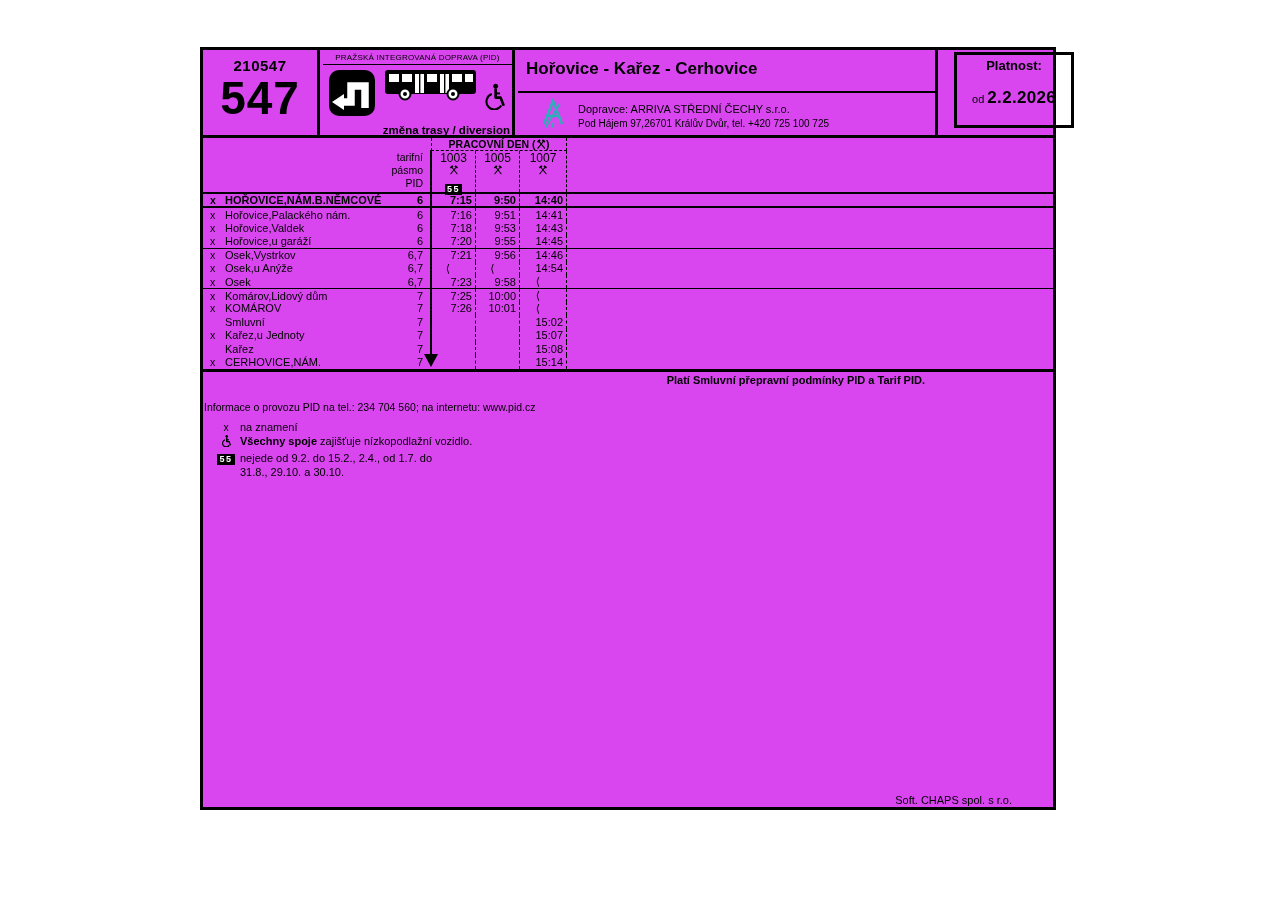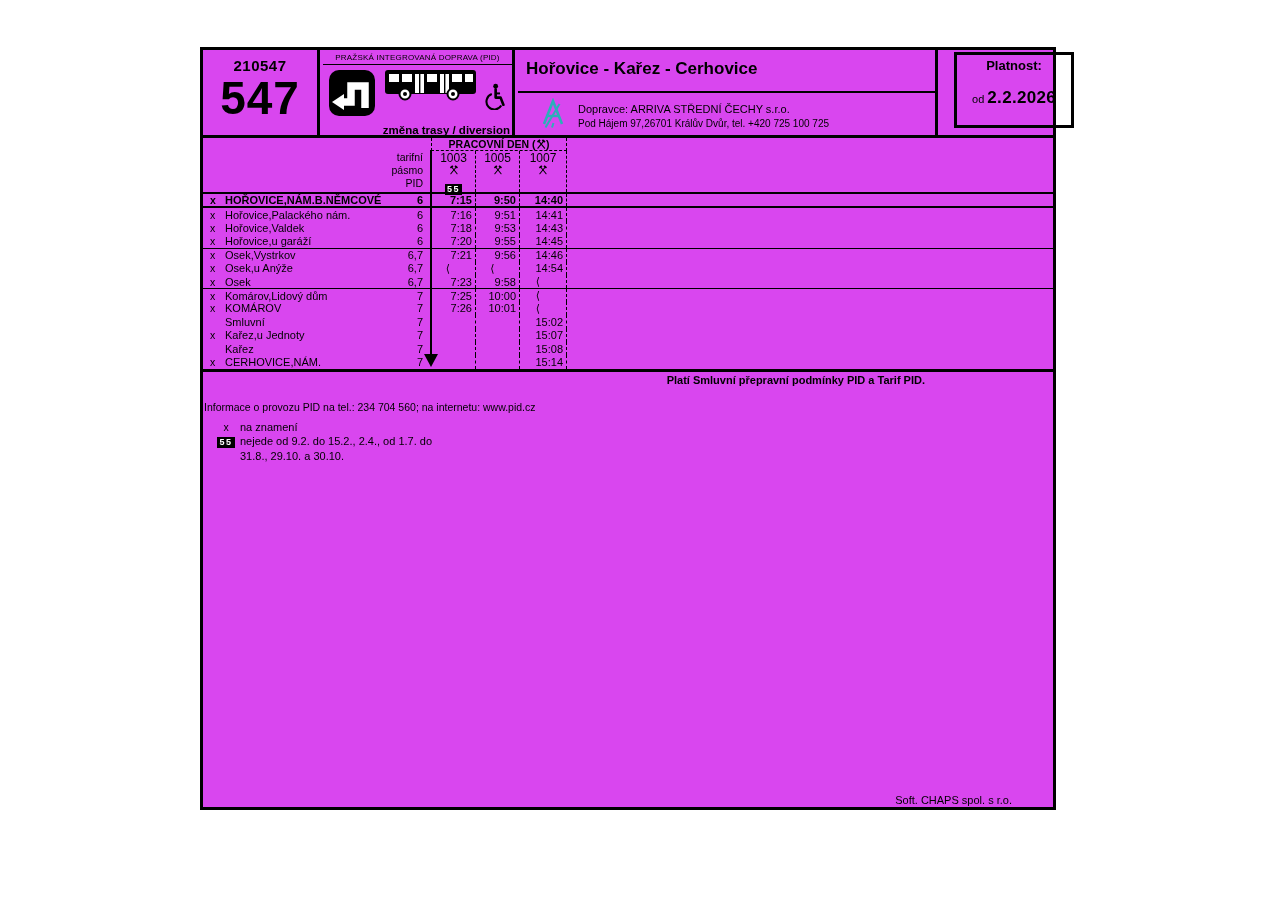--- a/index.html
+++ b/index.html
@@ -322,20 +322,29 @@
   </div>
 
   <div class="conditions">Platí Smluvní přepravní podmínky PID a Tarif PID.</div>
   <div class="info-line">Informace o provozu PID na tel.: 234 704 560; na internetu: www.pid.cz</div>
   <div class="legend" id="legend">
       <div class="leg-row">
         <span class="leg-sym"><span class="x">x</span></span>
         <span class="leg-text">na znamení</span>
       </div>
       <div class="leg-row">
+        <span class="leg-sym"><span><svg width="10" height="12" viewBox="0 0 20 24">
+ <circle cx="11.5" cy="2.6" r="2.4" fill="#000"></circle>
+ <path d="M11.5 5.5 L11.5 13 L16 13 L18.5 19.5" stroke="#000" stroke-width="2.8" fill="none" stroke-linejoin="round" stroke-linecap="round"></path>
+ <path d="M11.5 9.2 L15.5 9.2" stroke="#000" stroke-width="2.2" fill="none"></path>
+ <path d="M8 9.8 a 7.2 7.2 0 1 0 8.6 10.4" stroke="#000" stroke-width="2.3" fill="none"></path>
+            </svg></span></span>
+        <span class="leg-text"><b>Všechny spoje</b> zajišťuje nízkopodlažní vozidlo.</span>
+      </div>
+      <div class="leg-row">
         <span class="leg-sym"><span class="badge">55</span></span>
         <span class="leg-text">nejede od 9.2. do 15.2., 2.4., od 1.7. do</span>
       </div>
       <div class="leg-cont">31.8., 29.10. a 30.10.</div>
     </div>
   <div class="software">Soft. CHAPS spol. s r.o.</div>
 
 </div>
 
 </body></html>

